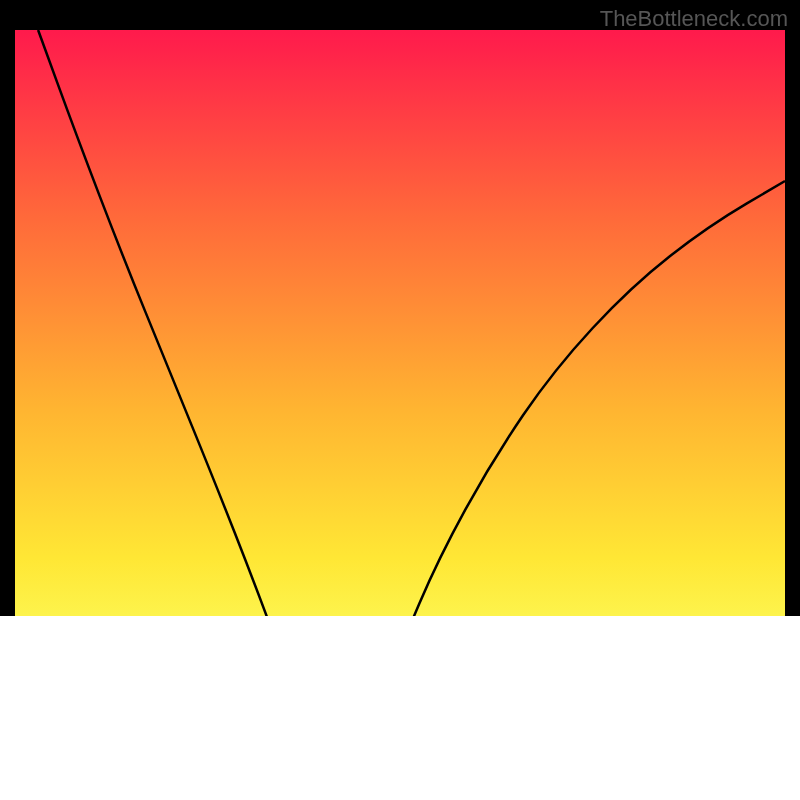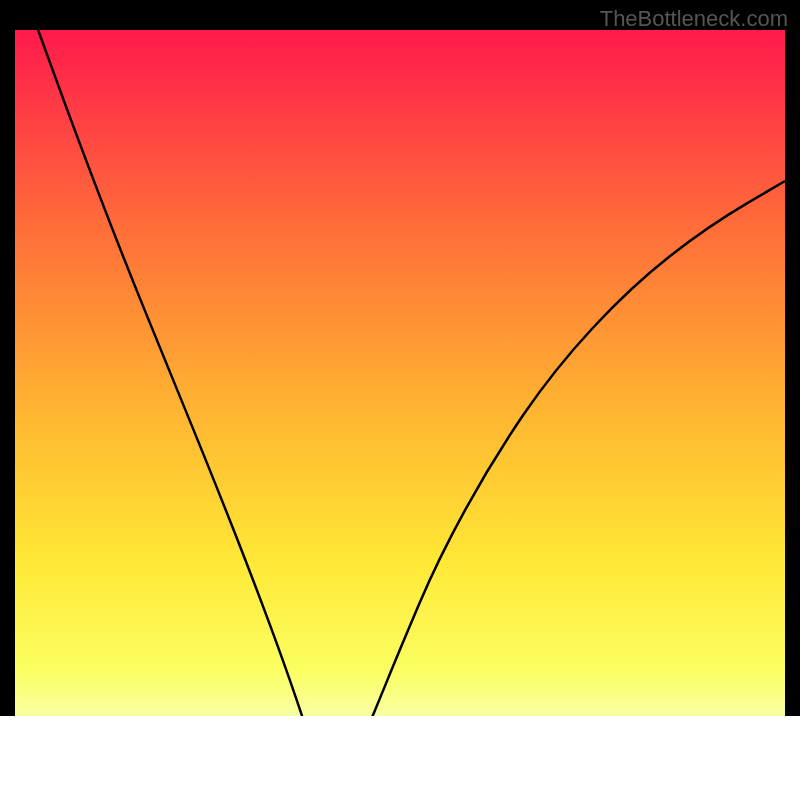--- a/index.html
+++ b/index.html
@@ -3,21 +3,21 @@
 <meta charset="utf-8">
 <style>
   body {
     margin: 0;
     padding: 0;
     background: #ffffff;
     font-family: Arial, sans-serif;
   }
   .container {
     width: 800px;
-    height: 716px;
+    height: 616px;
     position: relative;
   }
   .watermark {
     position: absolute;
     top: 6px;
     right: 12px;
     font-size: 22px;
     color: #565656;
     font-family: Arial, sans-serif;
     z-index: 10;

